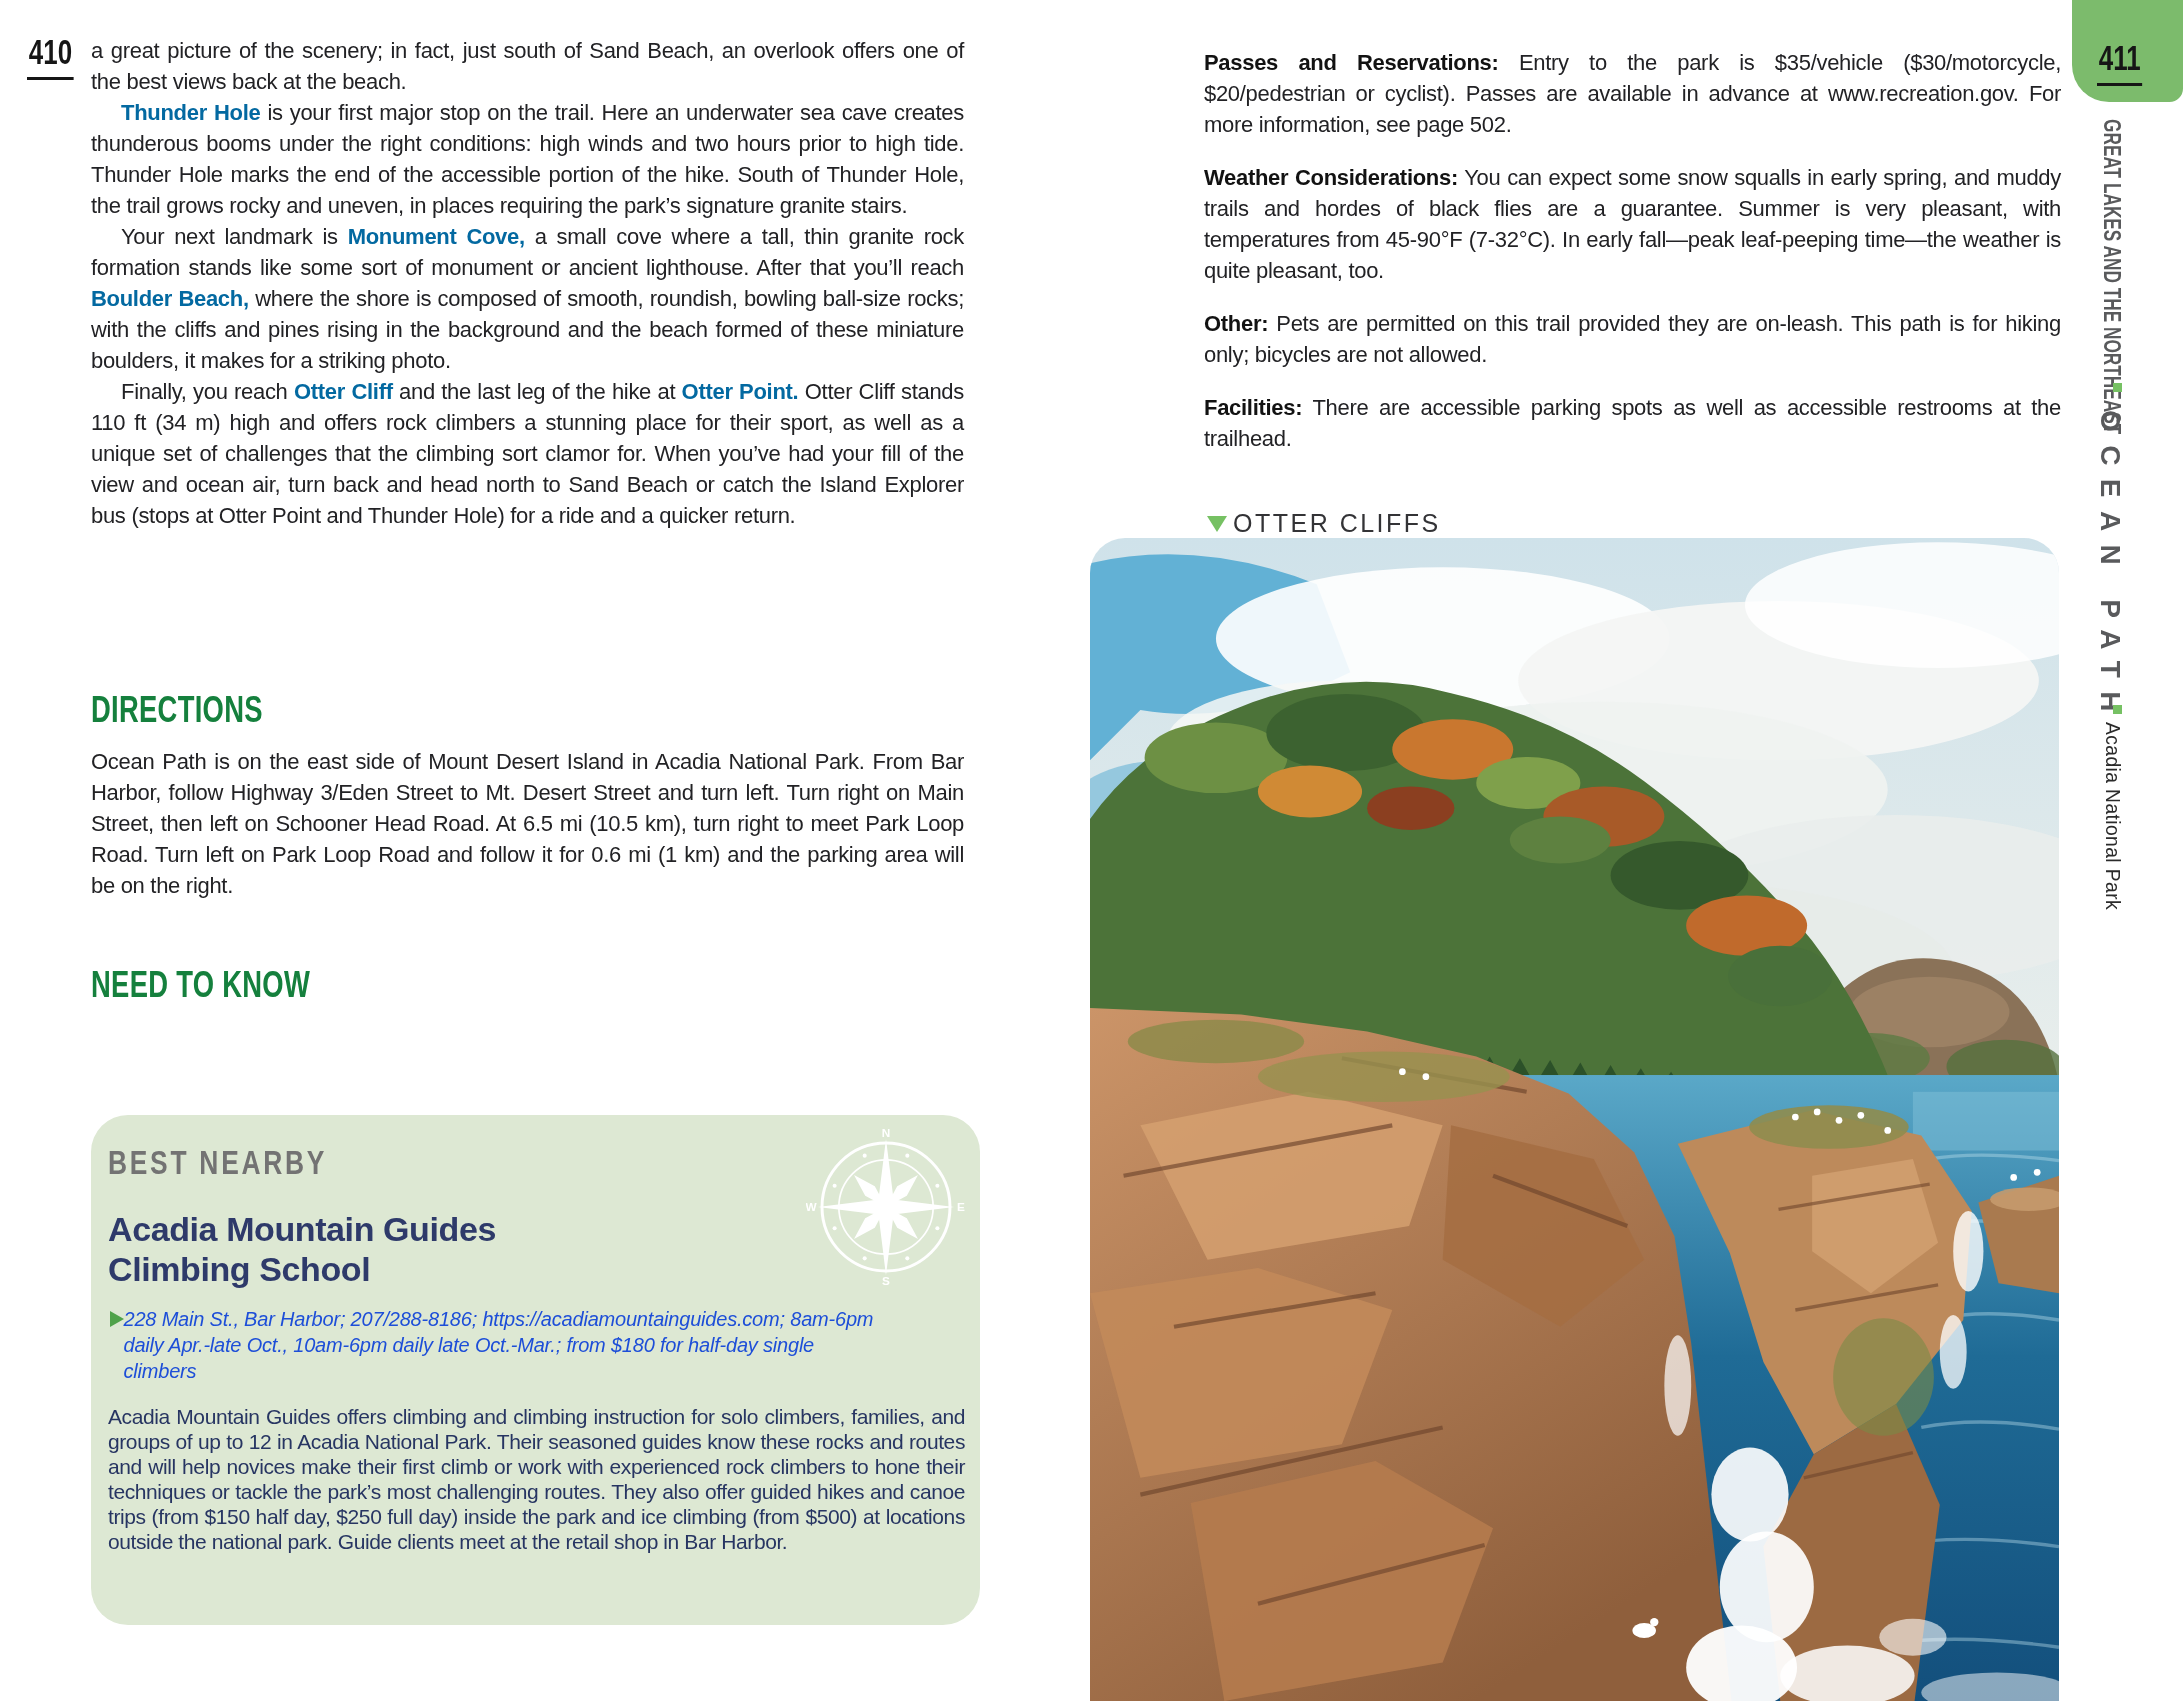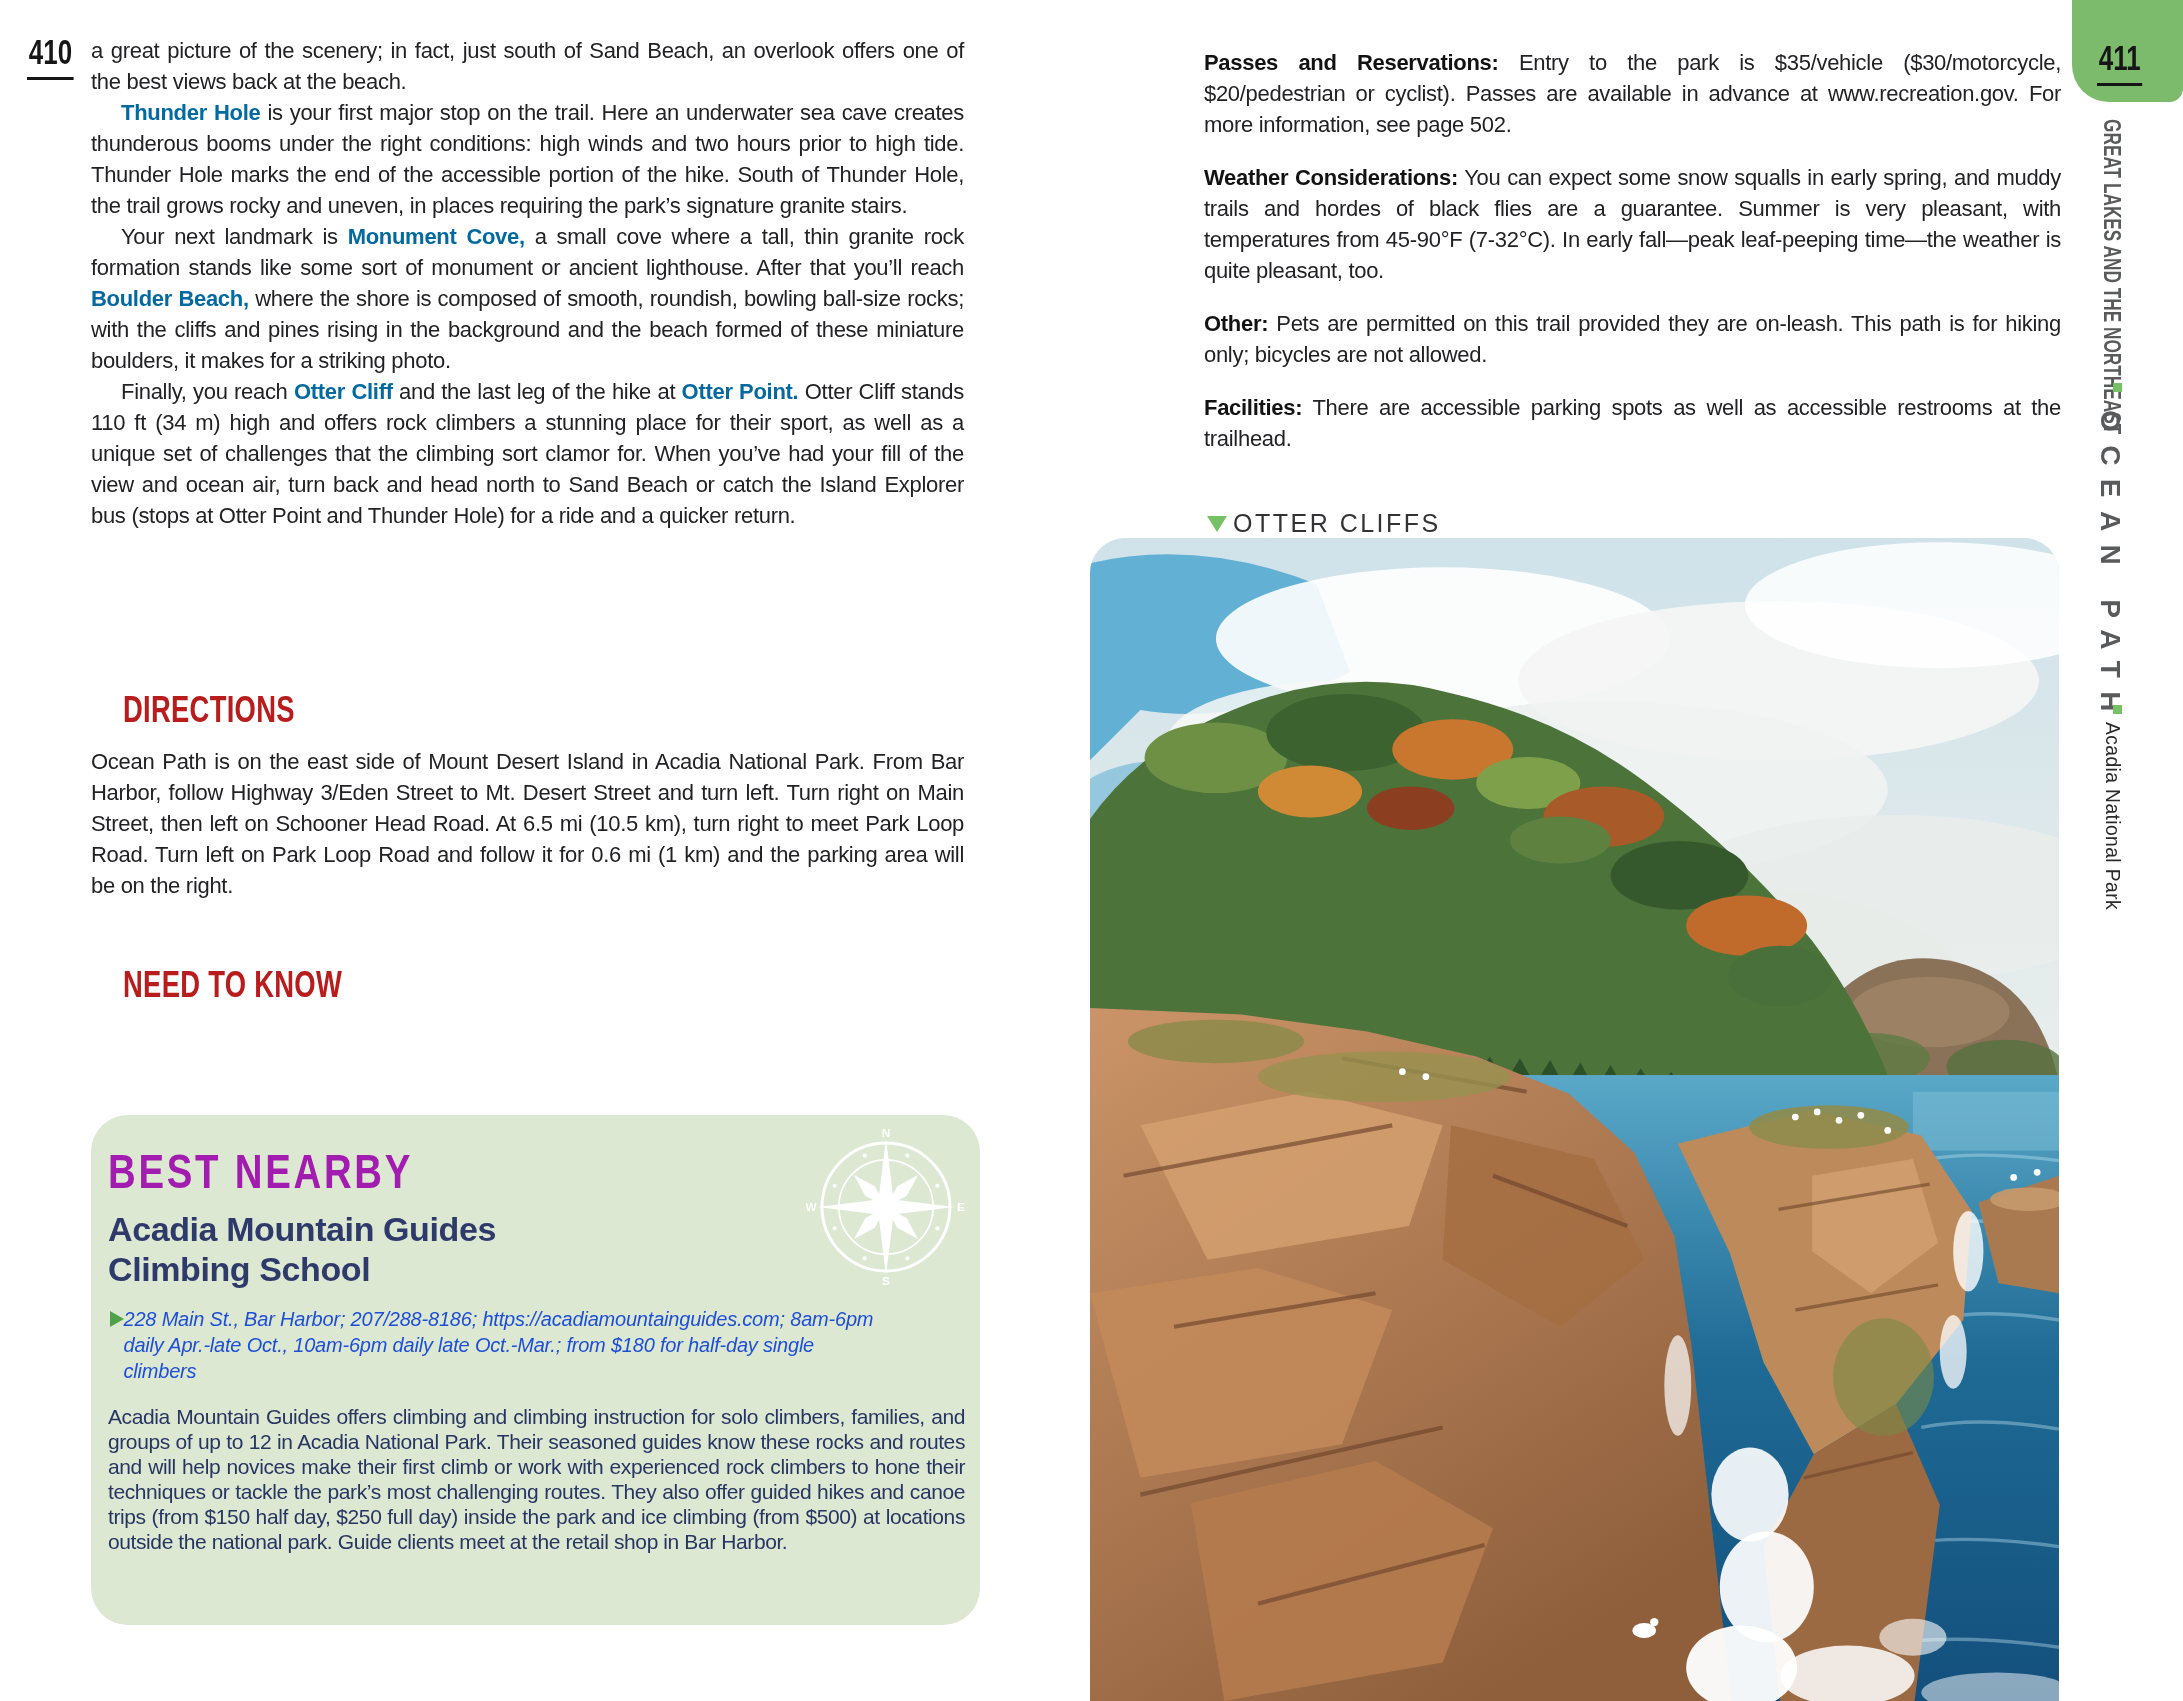--- a/index.html
+++ b/index.html
@@ -6,31 +6,31 @@
   .spread{
     position:relative;width:2183px;height:1701px;background:#ffffff;
     font-family:"Liberation Sans",sans-serif;color:#1f2023;overflow:hidden;
   }
   
   .body-text{font-size:22px;line-height:31px;letter-spacing:-0.3px;text-align:justify;color:#222225;}
   .body-text p{margin:0;}
   .body-text p.indent{text-indent:30px;}
   .seg-bold{font-weight:bold;color:#0369a1;}
   .cond{display:inline-block;transform:scaleX(0.74);transform-origin:0 0;white-space:nowrap;font-weight:bold;}
-  .sec-heading{position:absolute;color:#b91c1c;font-size:37px;font-weight:bold;letter-spacing:0.4px;margin-left:32px;}
+  .sec-heading{position:absolute;color:#15803d;font-size:37px;font-weight:bold;letter-spacing:0.4px;}
   .pagenum{font-size:35px;font-weight:bold;color:#161616;border-bottom:3.4px solid #161616;padding:0 2.5px 5px 2.5px;}
   
   .pagenum-left{position:absolute;left:27px;top:32px;}
   .main-col{position:absolute;left:91px;top:35px;width:873px;}
   .directions-body{position:absolute;left:91px;top:746px;width:873px;}
   .info-line{position:absolute;left:91px;top:1021px;width:873px;font-size:22px;letter-spacing:-0.3px;}
   .info-label{font-weight:bold;color:#121212;}
   
   .best-box{position:absolute;left:91px;top:1115px;width:889px;height:510px;background:#dde8d3;border-radius:37px;}
-  .best-heading{position:absolute;left:17px;top:28.6px;color:#a21caf;font-size:48px;letter-spacing:3.4px;}
+  .best-heading{position:absolute;left:17px;top:28.6px;color:#737373;font-size:33px;letter-spacing:3.4px;}
   .best-title{position:absolute;left:17px;top:94px;color:#2e3a6a;font-size:34px;font-weight:bold;line-height:40px;letter-spacing:-0.4px;}
   .addr-row{position:absolute;left:18.5px;top:191px;width:781px;display:flex;align-items:flex-start;}
   .addr-marker{width:0;height:0;border-top:8.4px solid transparent;border-bottom:8.4px solid transparent;border-left:14.3px solid #4fa24a;margin-top:5px;flex:none;}
   .addr-text{font-style:italic;font-size:20px;line-height:26px;color:#1d4ed8;letter-spacing:-0.2px;}
   .best-body{position:absolute;left:17px;top:289px;width:857px;font-size:21px;line-height:25px;letter-spacing:-0.4px;text-align:justify;color:#273562;}
   .compass{position:absolute;left:715px;top:11.8px;width:160px;height:160px;}
   
   .right-col{position:absolute;left:1204px;top:47px;width:857px;}
   .rp-block{margin:0 0 22px 0;font-size:22px;line-height:31px;letter-spacing:-0.3px;text-align:justify;color:#222225;}
   .rp-label{font-weight:bold;color:#121212;}

